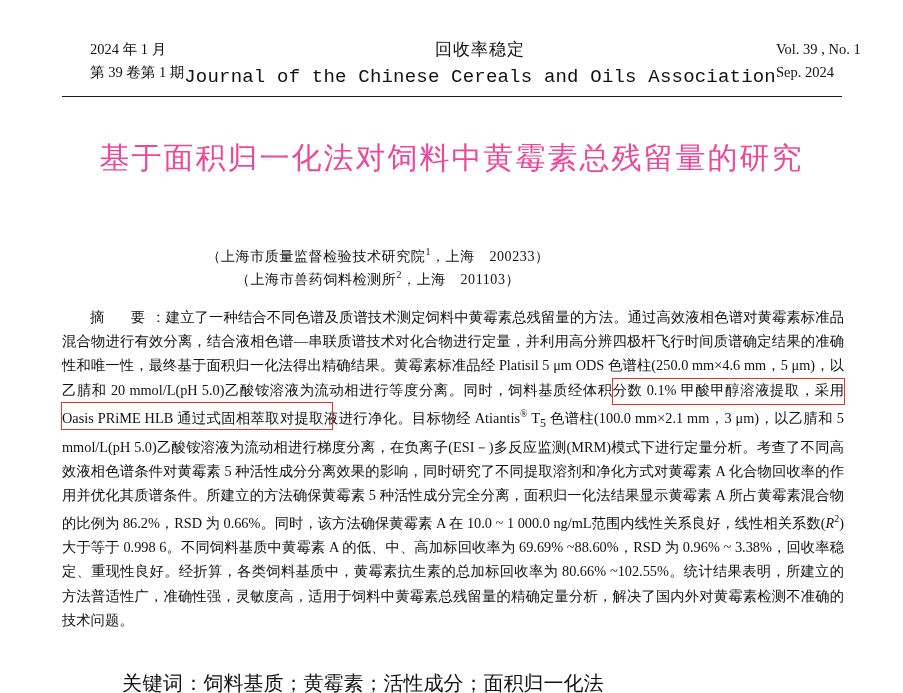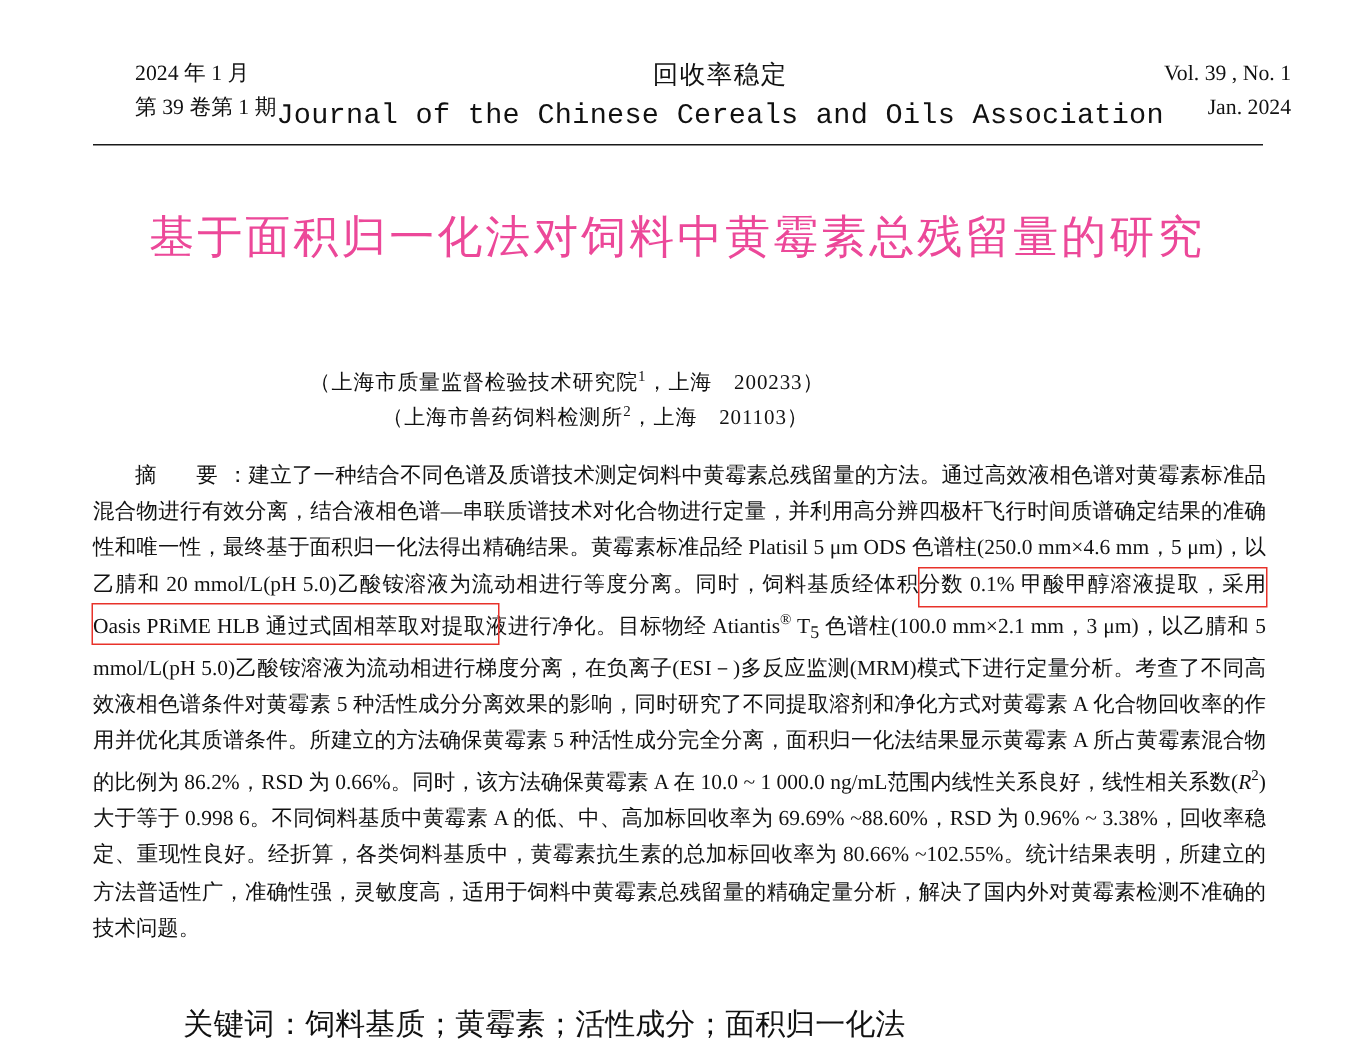--- a/index.html
+++ b/index.html
@@ -32,21 +32,21 @@
     display: flex;
     align-items: flex-start;
     justify-content: space-between;
   }
   .runhead-col {
     font-size: 14.5px;
     line-height: 1.62;
     white-space: nowrap;
   }
   .runhead-left { text-align: left; width: 170px; margin-left: 28px; }
-  .runhead-right { text-align: right; width: 170px; }
+  .runhead-right { width: 170px; }
   .runhead-center {
     text-align: center;
     flex: 1;
   }
   .journal-cn {
     font-size: 17px;
     letter-spacing: 1px;
     line-height: 1.45;
   }
   .journal-en {
@@ -92,21 +92,21 @@
 
   .affil {
     position: absolute;
     left: 0;
     width: 756px;
     text-align: center;
     font-size: 14px;
     letter-spacing: 0.6px;
   }
   .affil1 { top: 246px; }
-  .affil2 { top: 269px; padding-left: 19px; }
+  .affil2 { top: 269px; }
   .affil sup { font-size: 10px; vertical-align: super; }
 
   
   .abstract {
     position: absolute;
     left: 62px;
     top: 305px;
     width: 782px;
     font-size: 14.3px;
     line-height: 24.2px;
@@ -161,21 +161,21 @@
     <div class="runhead-col runhead-left">
       <div>2024 年 1 月</div>
       <div>第 39 卷第 1 期</div>
     </div>
     <div class="runhead-col runhead-center">
       <div class="journal-cn">回收率稳定</div>
       <div class="journal-en">Journal of the Chinese Cereals and Oils Association</div>
     </div>
     <div class="runhead-col runhead-right">
       <div>Vol. 39 , No. 1</div>
-      <div>Jan. 2024</div>
+      <div>Sep. 2024</div>
     </div>
   </div>
   <div class="rule"></div>
 
   <div class="title">基于面积归一化法对饲料中黄霉素总残留量的研究</div>
 
   <div class="affil affil1">
     （上海市质量监督检验技术研究院<sup>1</sup>，上海　200233）
   </div>
   <div class="affil affil2">

